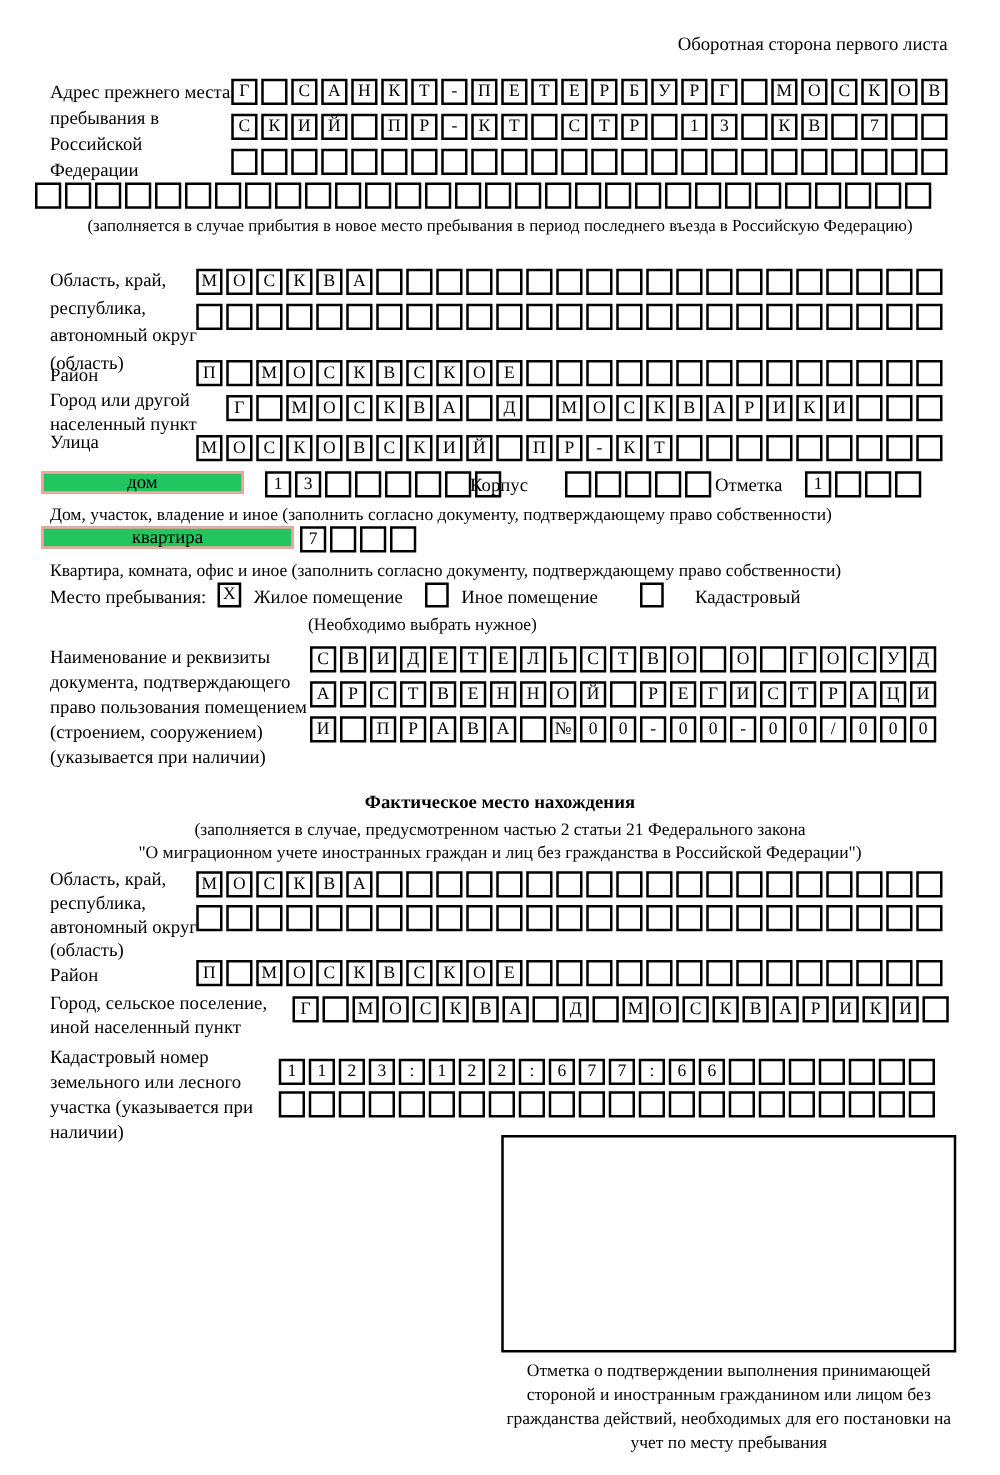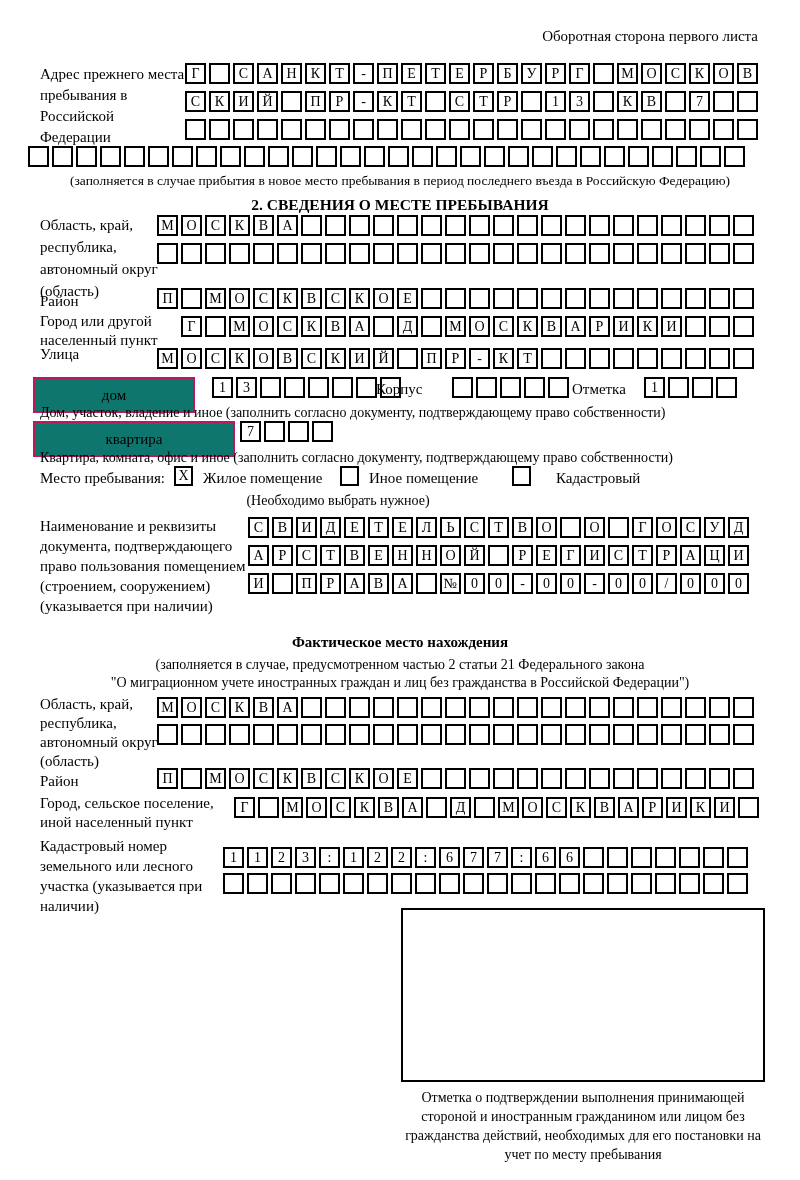--- a/index.html
+++ b/index.html
@@ -23,25 +23,25 @@
   .cell {
     flex: none;
     width: 21px; height: 21px;
     border: 2px solid #000;
     margin-right: 3px;
     display: flex; align-items: center; justify-content: center;
     font-size: 14px; line-height: 1;
     background: #fff;
   }
   .wbox {
-    border: 2px solid #be185d;
-    height: 36px;
+    border: 2px solid #fca5a5;
+    height: 18px;
     display: flex; align-items: center; justify-content: center;
     font-size: 15px;
-    background: #0f766e;
+    background: #22c55e;
   }
   .checkbox {
     position: absolute;
     width: 19px; height: 20px;
     border: 2px solid #000;
     display: flex; align-items: center; justify-content: center;
     font-size: 14px; line-height: 1;
     background: #fff;
   }
   .stampbox {
@@ -163,21 +163,20 @@
       <span class="cell"></span>
       <span class="cell"></span>
       <span class="cell"></span>
       <span class="cell"></span>
       <span class="cell"></span>
       <span class="cell"></span>
       <span class="cell"></span>
     </div>
   <div class="abs note center" style="left:0; top:172px; width:800px;">(заполняется в случае прибытия в новое место пребывания в период последнего въезда в Российскую Федерацию)</div>
 
-  <div class="abs title center" style="left:0; top:196px; width:800px;">2. СВЕДЕНИЯ О МЕСТЕ ПРЕБЫВАНИЯ</div>
 
   <div class="abs lbl" style="left:40px; top:214px; width:118px; line-height:22px;">Область, край, республика, автономный округ (область)</div>
   <div class="abs cellrow" style="left:157px; top:215px;">
       <span class="cell">М</span>
       <span class="cell">О</span>
       <span class="cell">С</span>
       <span class="cell">К</span>
       <span class="cell">В</span>
       <span class="cell">А</span>
       <span class="cell"></span>

